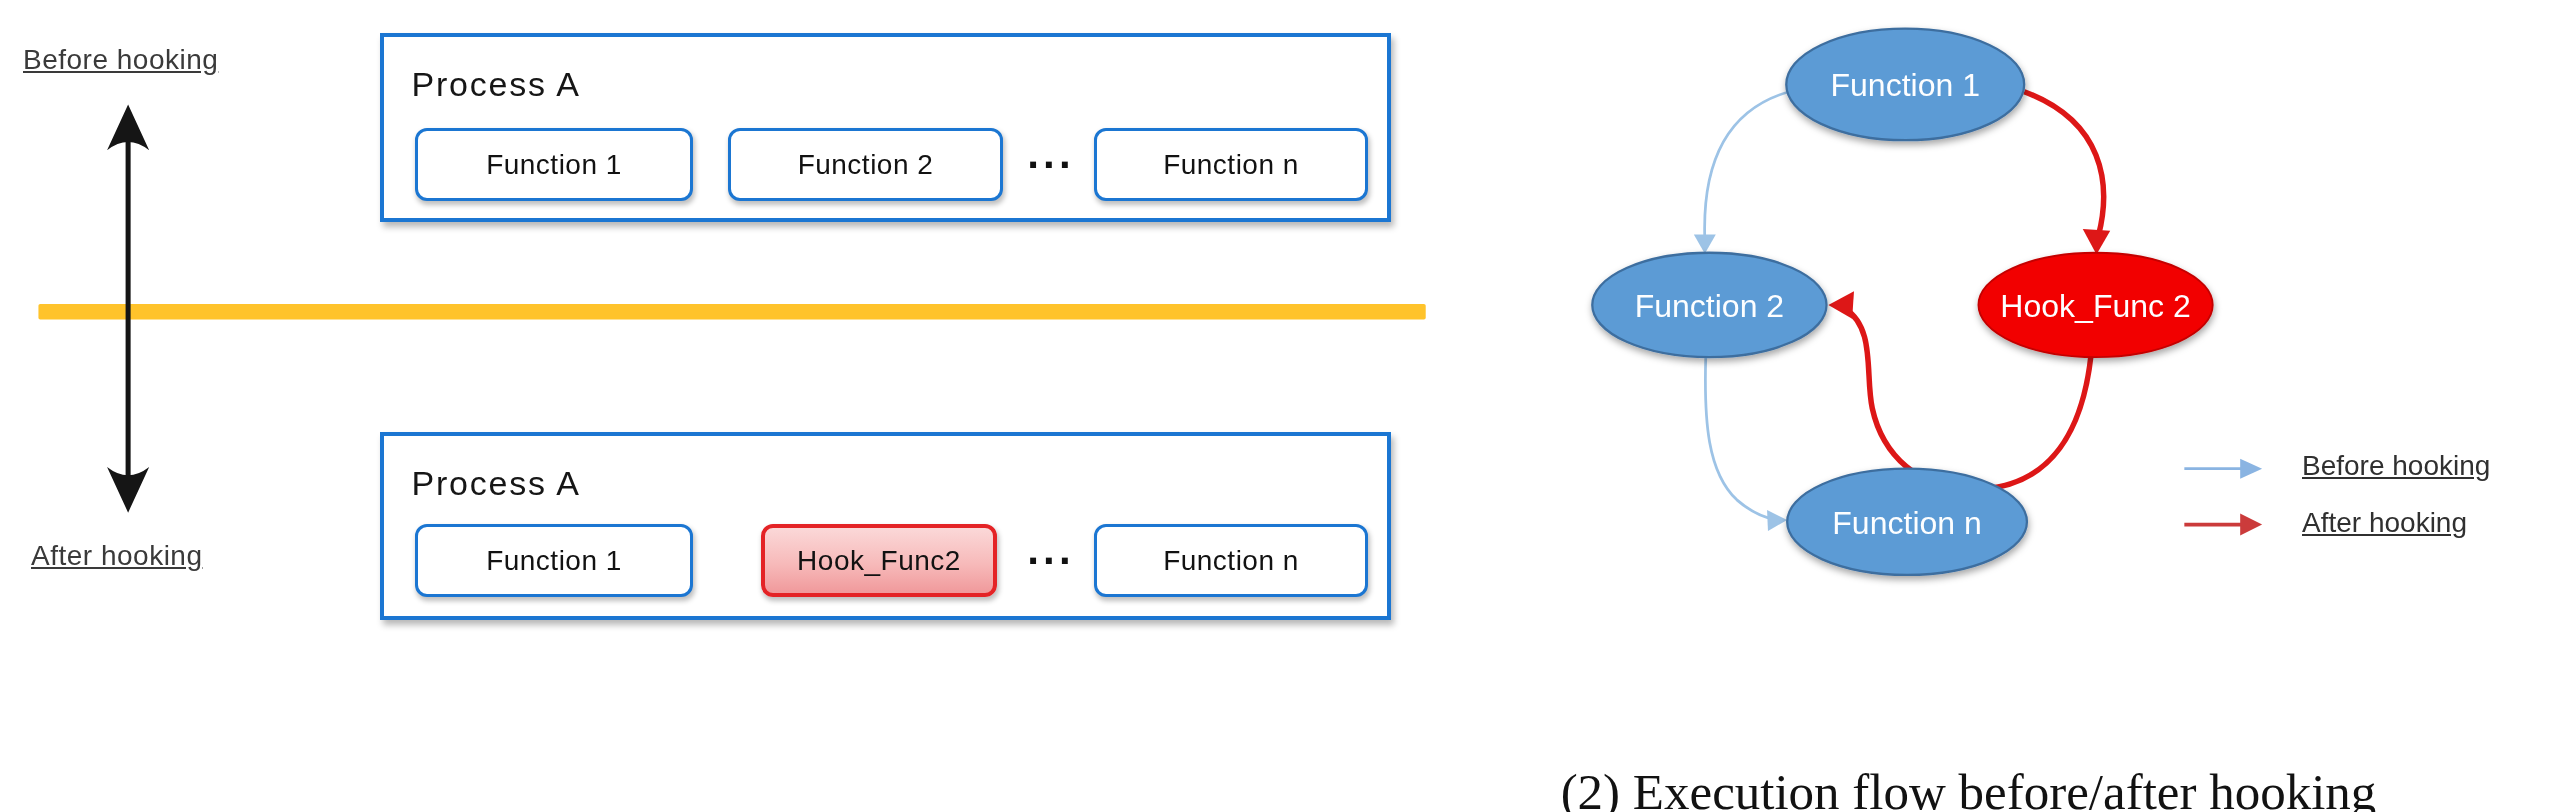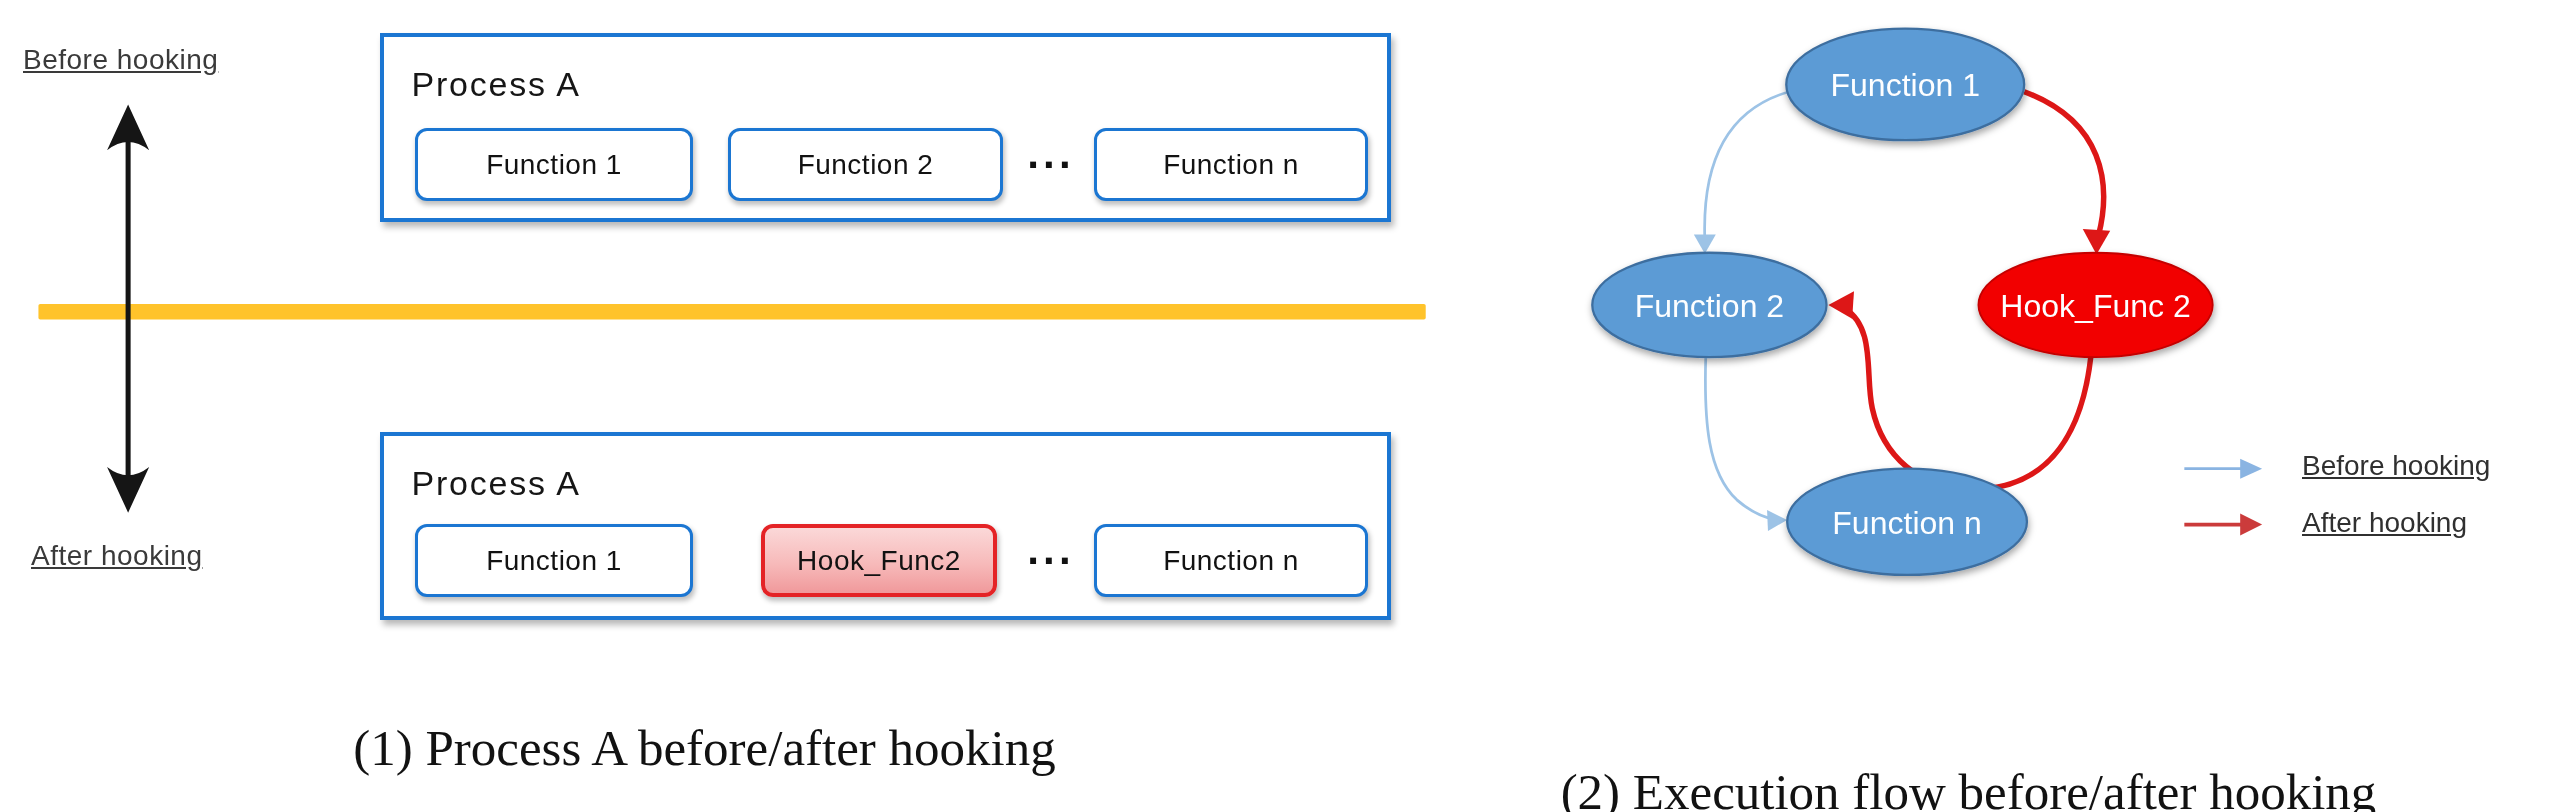--- a/index.html
+++ b/index.html
@@ -118,17 +118,16 @@
     <div class="proc-title">Process A</div>
   </div>
   <div class="fn-box row-bottom" style="left:415px;width:278px;">Function 1</div>
   <div class="fn-box row-bottom hook-box" style="left:728px;width:236px;margin-left:33px;">Hook_Func2</div>
   <div class="dots row-bottom" style="left:1007px;">···</div>
   <div class="fn-box row-bottom" style="left:1094px;width:274px;">Function n</div>
 
   <div class="abs legend-label" style="left:2302px;top:450px;">Before hooking</div>
   <div class="abs legend-label" style="left:2302px;top:507px;">After hooking</div>
 
-  <div class="caption one">(1) Process A before/after hooking</div>
   <div class="caption two">(2) Execution flow before/after hooking</div>
 
 </div>
 
 
 </body></html>

